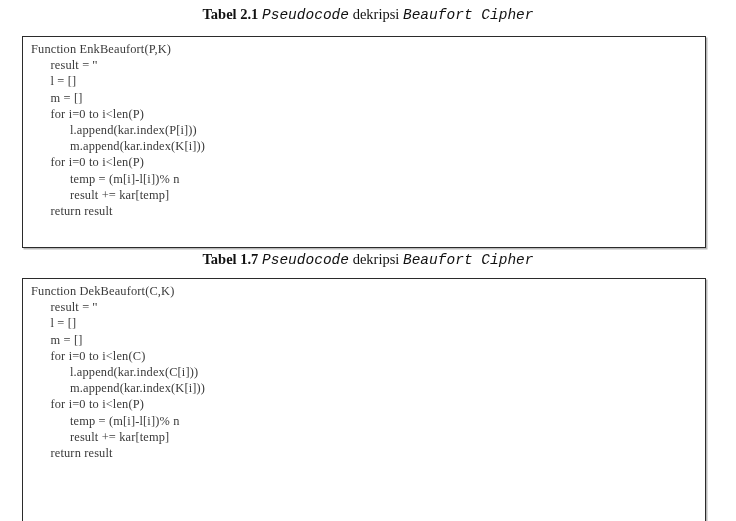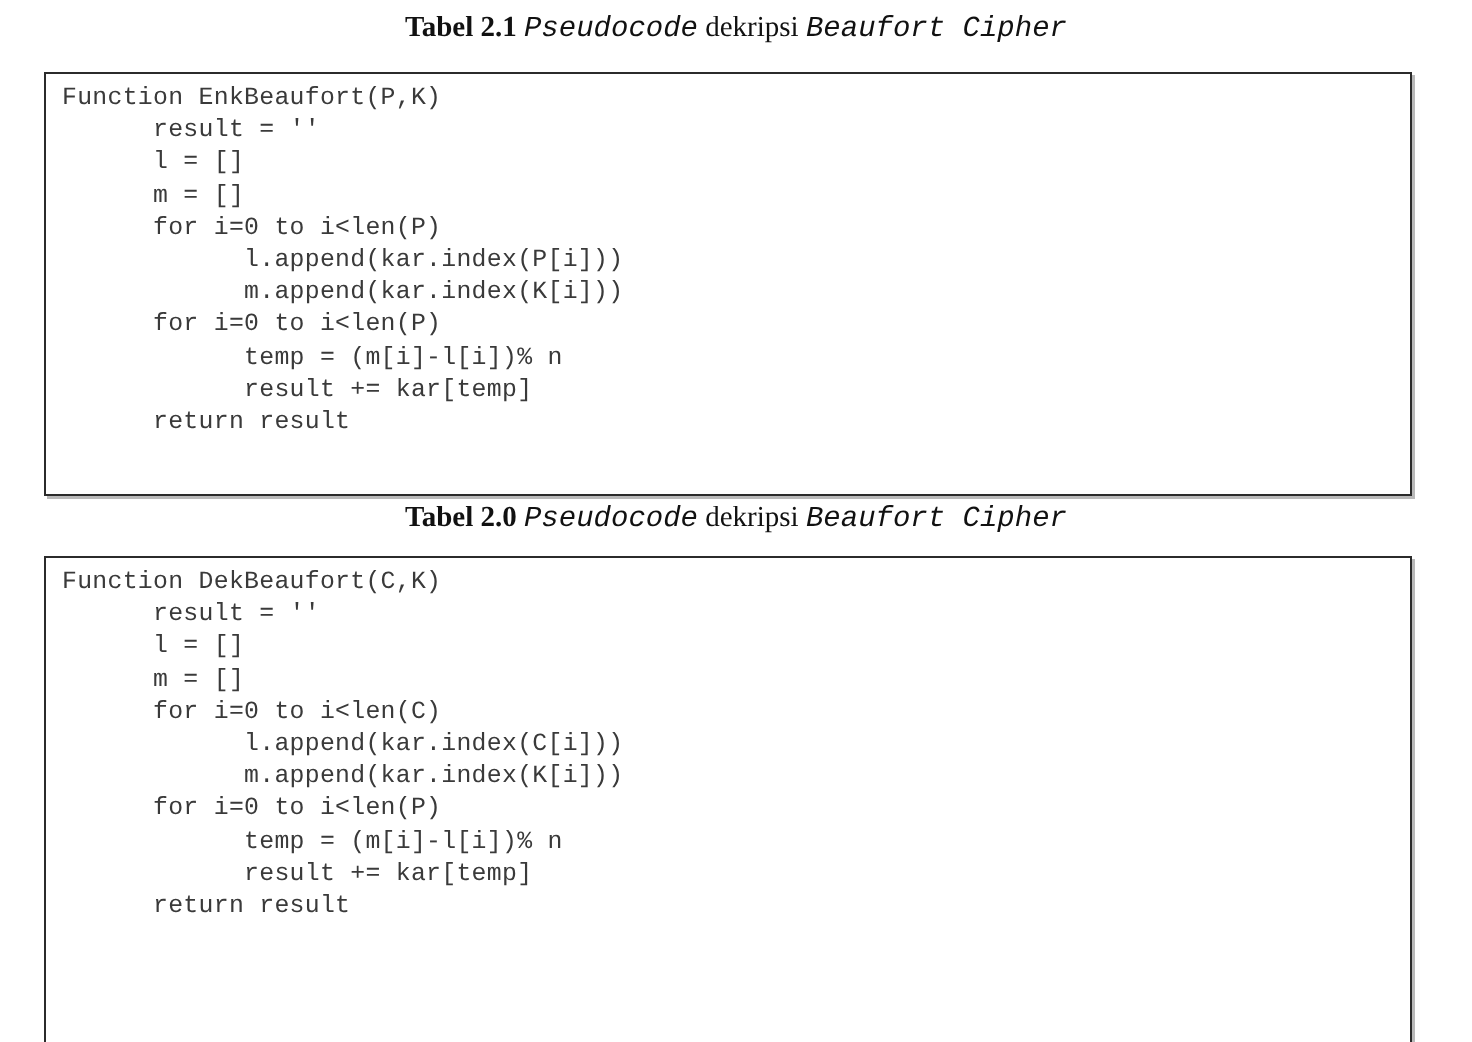--- a/index.html
+++ b/index.html
@@ -40,21 +40,21 @@
   }
   .codebox {
     border: 1px solid #2b2b2b;
     background: #ffffff;
     box-sizing: border-box;
     box-shadow: 1.5px 1.5px 0 0 #b9b9b9;
   }
   .codebox pre {
     margin: 0;
     padding: 4px 6px 4px 8px;
-    font-family: Liberation Mono, monospace;
+    font-family: Liberation Serif, serif;
     font-size: 12.4px;
     line-height: 16.2px;
     color: #3a3a3a;
     white-space: pre;
     letter-spacing: 0.15px;
   }
   .cap-1 {
     position: absolute;
     left: 0;
     top: 5px;
@@ -98,21 +98,21 @@
       for i=0 to i&lt;len(P)
             l.append(kar.index(P[i]))
             m.append(kar.index(K[i]))
       for i=0 to i&lt;len(P)
             temp = (m[i]-l[i])% n
             result += kar[temp]
       return result</pre>
   </div>
 
   <div class="caption cap-2">
-    <span class="cap-label">Tabel 2.0</span><span> </span><span class="cap-ital">Pseudocode</span><span> </span><span class="cap-plain">dekripsi</span><span> </span><span class="cap-ital">Beaufort Cipher</span>
+    <span class="cap-label">Tabel 1.7</span><span> </span><span class="cap-ital">Pseudocode</span><span> </span><span class="cap-plain">dekripsi</span><span> </span><span class="cap-ital">Beaufort Cipher</span>
   </div>
 
   <div class="codebox box-2">
     <pre>Function DekBeaufort(C,K)
       result = ''
       l = []
       m = []
       for i=0 to i&lt;len(C)
             l.append(kar.index(C[i]))
             m.append(kar.index(K[i]))

